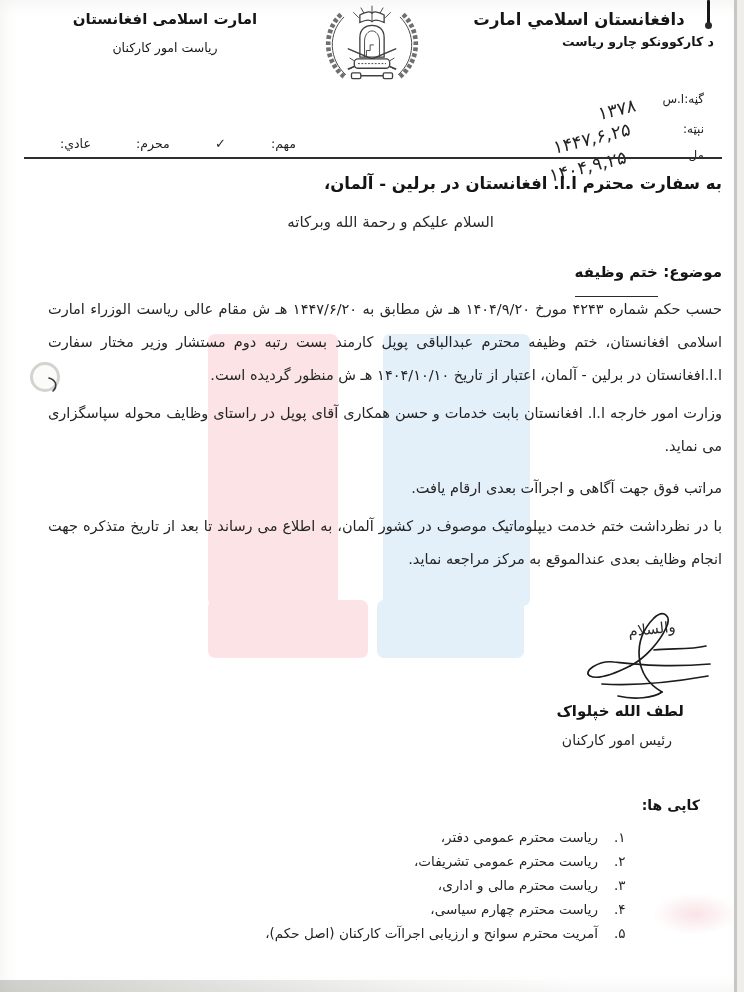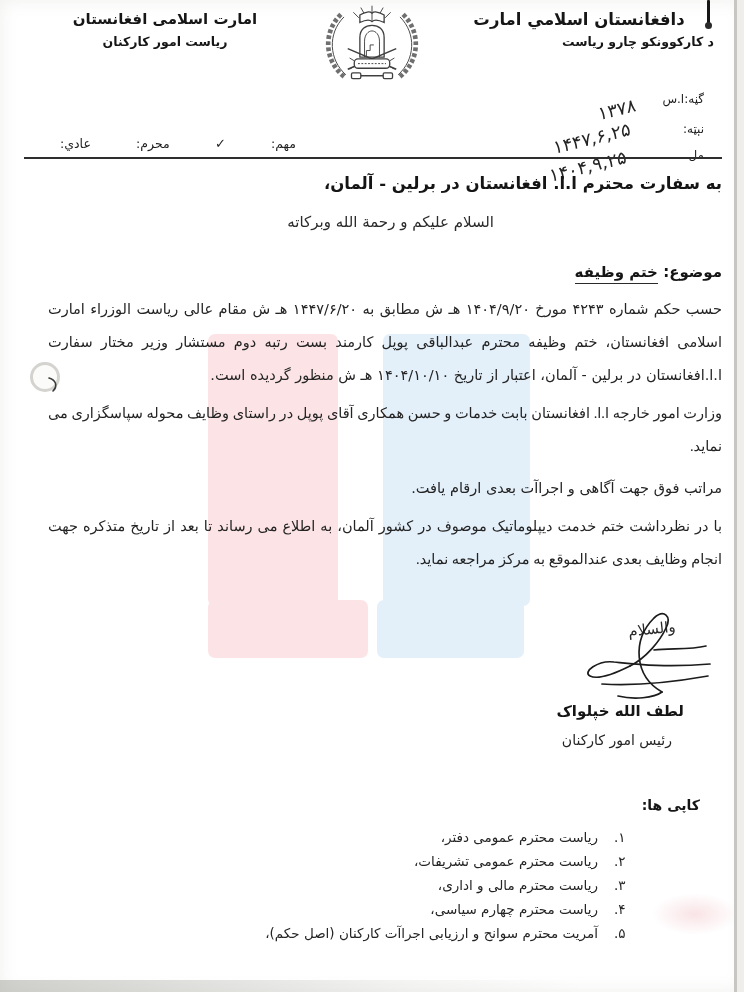--- a/index.html
+++ b/index.html
@@ -29,21 +29,21 @@
   .wm-blue-a{left:383px;top:334px;width:147px;height:272px;background:#e3eff9;}
   .wm-blue-b{left:377px;top:600px;width:147px;height:58px;background:#e3eff9;}
   
   .header-right{position:absolute;top:10px;right:30px;width:270px;text-align:center;color:#161616;}
   .header-left{position:absolute;top:10px;left:40px;width:250px;text-align:center;color:#161616;}
   .h-cal{font-size:16.5px;font-weight:bold;letter-spacing:.5px;}
   .h-sub{font-size:14px;font-weight:bold;margin-top:5px;}
   .h-sub2{font-size:12.5px;font-weight:bold;margin-top:5px;text-align:right;}
   .h-cal-left{font-size:15px;font-weight:bold;}
   .h-sub-left{font-size:14px;font-weight:bold;margin-top:6px;letter-spacing:1.5px;}
-  .h-sub2-left{font-size:12.5px;font-weight:bold;margin-top:6px;letter-spacing:.5px;}
+  .h-sub2-left{font-size:12.5px;font-weight:normal;margin-top:12px;letter-spacing:.5px;}
   .emblem{position:absolute;left:316px;top:2px;width:112px;height:84px;}
   
   .refs{position:absolute;top:88px;right:40px;width:180px;text-align:right;font-size:12px;color:#1d1d1d;}
   .refs .lbl{display:block;}
   .lbl-num{margin-top:4px;}
   .lbl-date{margin-top:16px;}
   .lbl-mal{margin-top:12px;}
   .hand{position:absolute;font-size:18px;color:#242424;white-space:nowrap;
     transform:rotate(-14deg) skewX(-6deg);transform-origin:right center;letter-spacing:2px;}
   .hand-1{right:68px;top:6px;}
@@ -53,24 +53,24 @@
   .classif{position:absolute;top:136px;right:448px;left:60px;display:flex;direction:rtl;
     gap:30px;font-size:12.5px;color:#1d1d1d;align-items:center;justify-content:space-between;}
   .check{font-size:13px;color:#222;}
   .rule{position:absolute;top:157px;left:24px;right:22px;border-top:2px solid #2e2e2e;}
   
   .body-col{position:absolute;top:174px;left:48px;right:22px;}
   .basmala{font-weight:bold;font-size:15px;color:#151515;text-align:right;padding-right:228px;}
   .addressee{font-weight:bold;font-size:16.5px;color:#151515;text-align:right;}
   .greeting{font-size:15px;text-align:right;padding-right:228px;margin-top:20px;}
   .subject{margin-top:32px;font-size:15px;font-weight:bold;color:#151515;text-align:right;}
-  .subject .subj-val{border-bottom:1.5px solid #2b2b2b;padding-bottom:2px;}
+  .subject .subj-val{border-bottom:1.5px solid #2b2b2b;padding-bottom:15px;}
   .para{font-size:14.5px;line-height:33px;text-align:justify;text-align-last:right;color:#242424;}
   .p1{margin-top:12px;}
-  .p2,.p3{margin-top:5px;font-family:Liberation Serif, serif;}
+  .p2,.p3{margin-top:5px;}
   .p4{margin-top:9px;text-align:right;}
   
   .sig-block{position:absolute;top:610px;right:30px;width:210px;height:150px;}
   .closing{position:absolute;top:10px;right:38px;font-size:15px;color:#2a2a2a;transform:rotate(-6deg);}
   .scribble{position:absolute;top:-4px;right:0;}
   .sig-name{position:absolute;top:92px;right:30px;font-size:15px;font-weight:bold;color:#151515;white-space:nowrap;}
   .sig-title{position:absolute;top:122px;right:42px;font-size:14px;color:#242424;white-space:nowrap;}
   
   .copies{position:absolute;top:797px;right:44px;width:480px;}
   .copies-heading{font-size:14px;font-weight:bold;color:#151515;text-align:right;}

